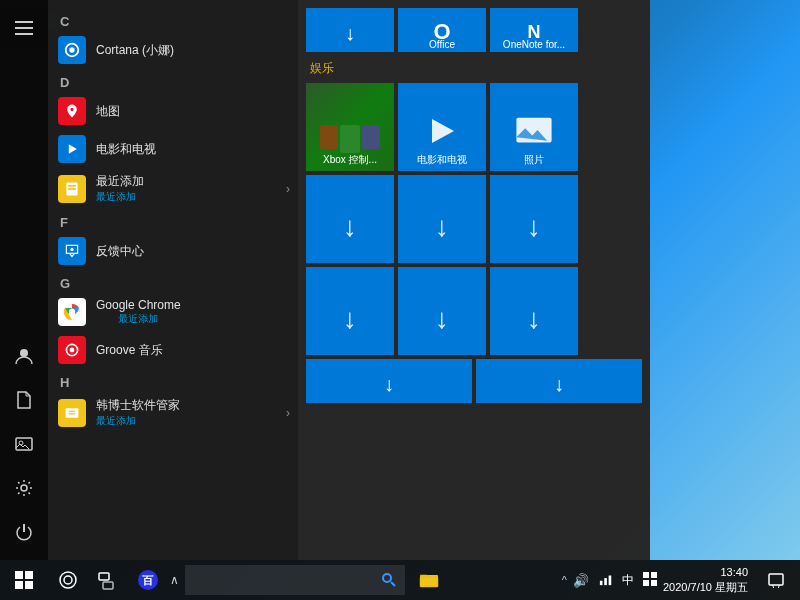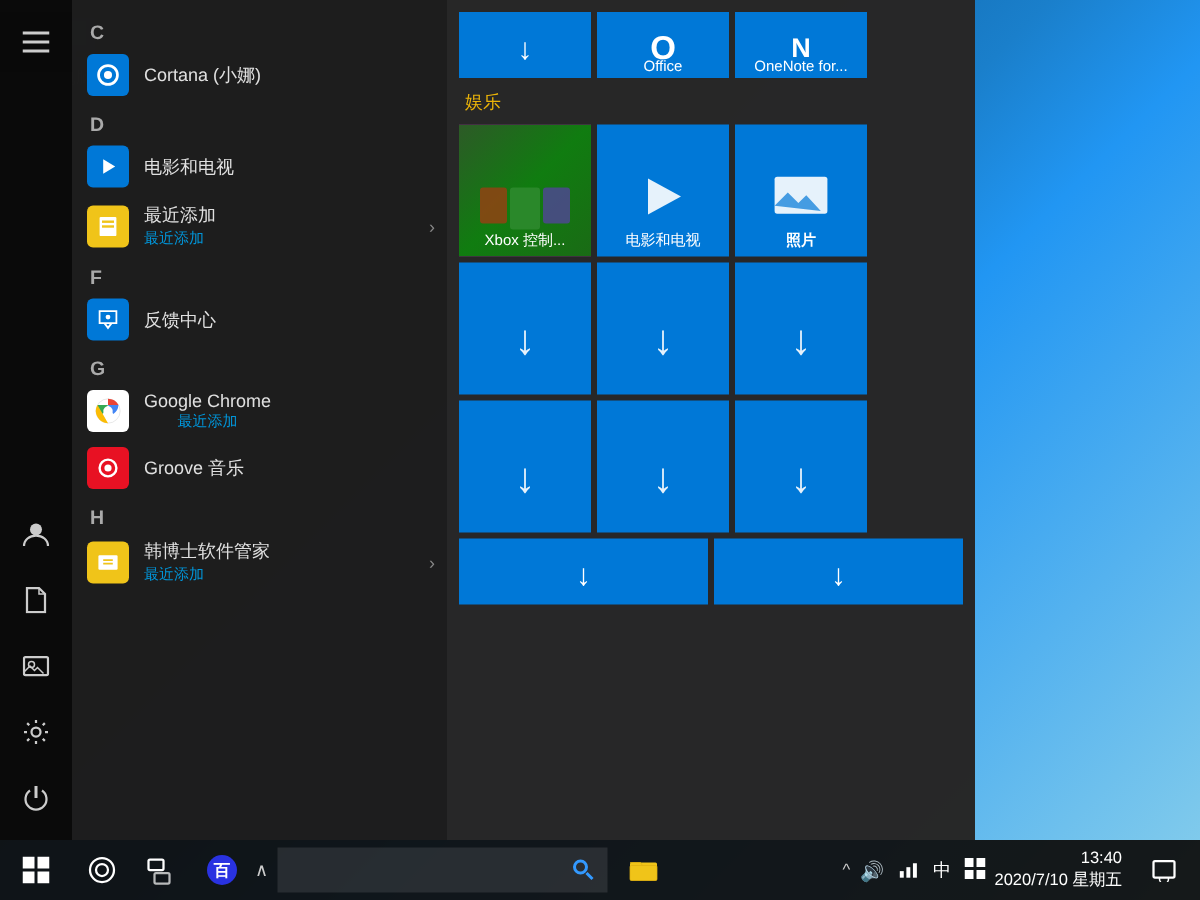--- a/index.html
+++ b/index.html
@@ -397,20 +397,29 @@
           <svg viewBox="0 0 20 20" width="18" height="18">
               <circle cx="10" cy="10" r="7" fill="none" stroke="white" stroke-width="2"></circle>
               <circle cx="10" cy="10" r="3" fill="white"></circle>
             </svg>
         </div>
         <span class="app-name">Cortana (小娜)</span>
       </div>
 
       <div class="section-letter">D</div>
       <div class="app-item">
+        <div class="app-icon" style="background:#e81123;">
+          <svg viewBox="0 0 20 20" width="16" height="16">
+              <path d="M10 2a6 6 0 0 1 6 6c0 4-6 10-6 10S4 12 4 8a6 6 0 0 1 6-6z" fill="white"></path>
+              <circle cx="10" cy="8" r="2" fill="#e81123"></circle>
+            </svg>
+        </div>
+        <span class="app-name">地图</span>
+      </div>
+      <div class="app-item">
         <div class="app-icon" style="background:#0078d7;">
           <svg viewBox="0 0 20 20" width="16" height="16">
               <polygon points="6,4 16,10 6,16" fill="white"></polygon>
             </svg>
         </div>
         <div style="display:flex;flex-direction:column;">
           <span class="app-name">电影和电视</span>
         </div>
       </div>
       <div class="app-item">
@@ -516,21 +525,21 @@
           <span class="tile-label">Xbox 控制...</span>
         </div>
 
         <div class="tile tile-sm tile-movies" style="position:relative;">
           <svg viewBox="0 0 40 40" width="40" height="40" style="margin-bottom:16px;">
               <polygon points="10,8 32,20 10,32" fill="white" opacity="0.9"></polygon>
             </svg>
           <span class="tile-label">电影和电视</span>
         </div>
 
-        <div class="tile tile-sm tile-photos" style="position:relative;font-weight:bold;">
+        <div class="tile tile-sm tile-photos" style="position:relative;">
           <svg viewBox="0 0 50 50" width="44" height="44" style="margin-bottom:14px;">
             <rect x="5" y="10" width="40" height="28" rx="2" fill="white" opacity="0.9"></rect>
             <rect x="5" y="10" width="40" height="28" rx="2" fill="none" stroke="white" stroke-width="0"></rect>
             <path d="M5 32l10-10 8 8 6-6 11 12" fill="#0078d7" opacity="0.7"></path>
           </svg>
           <span class="tile-label">照片</span>
         </div>
       </div>
 
       <div class="tile-row">

